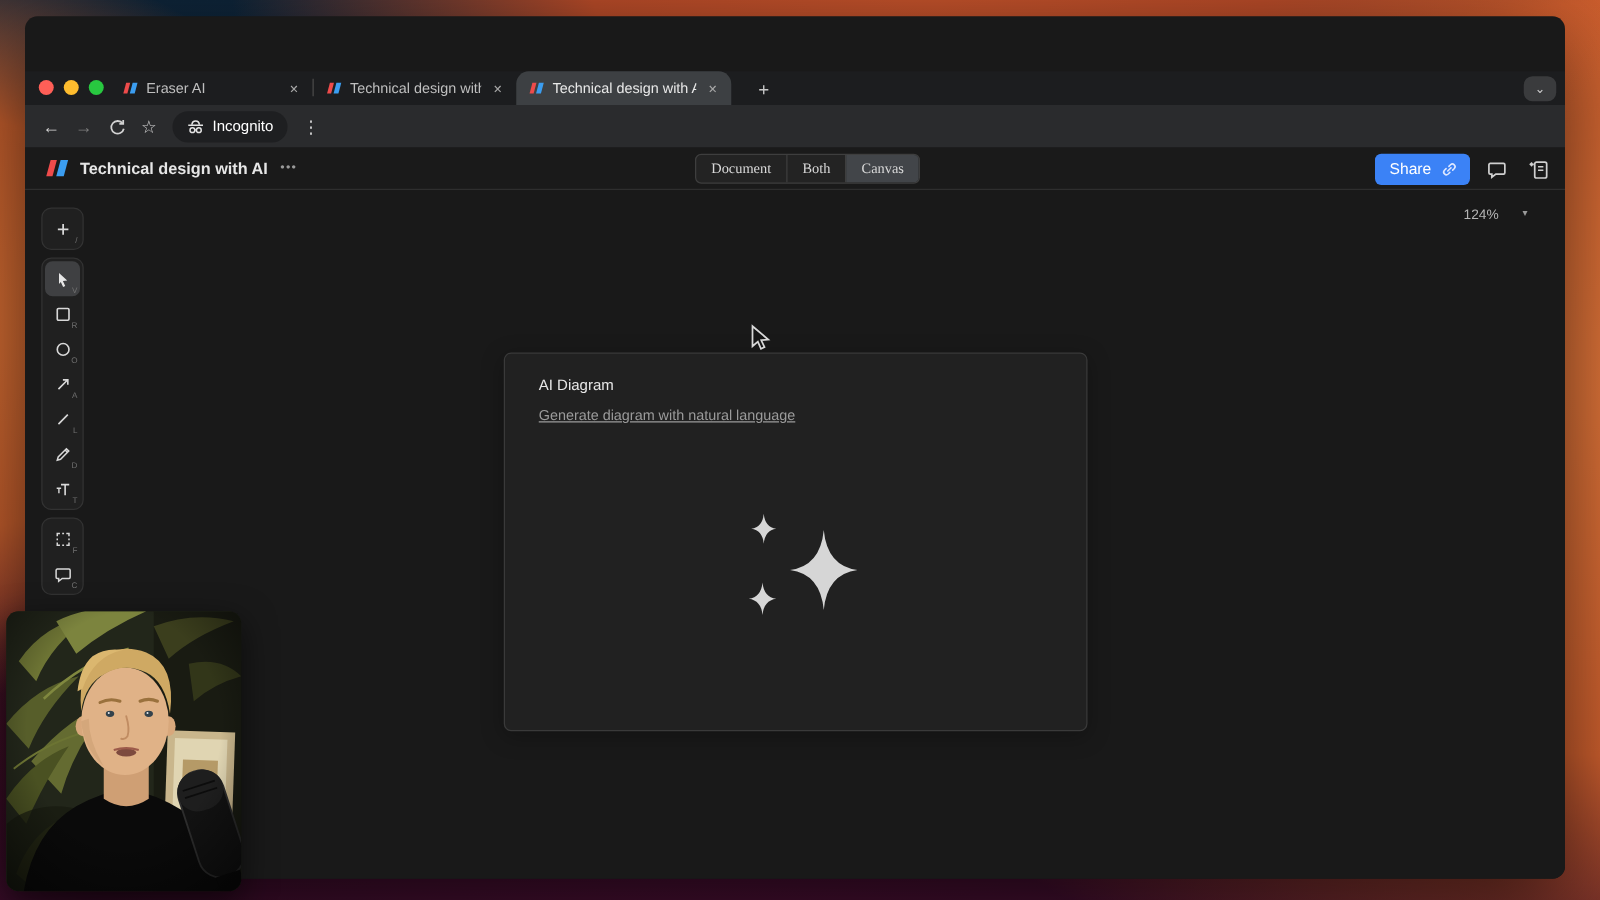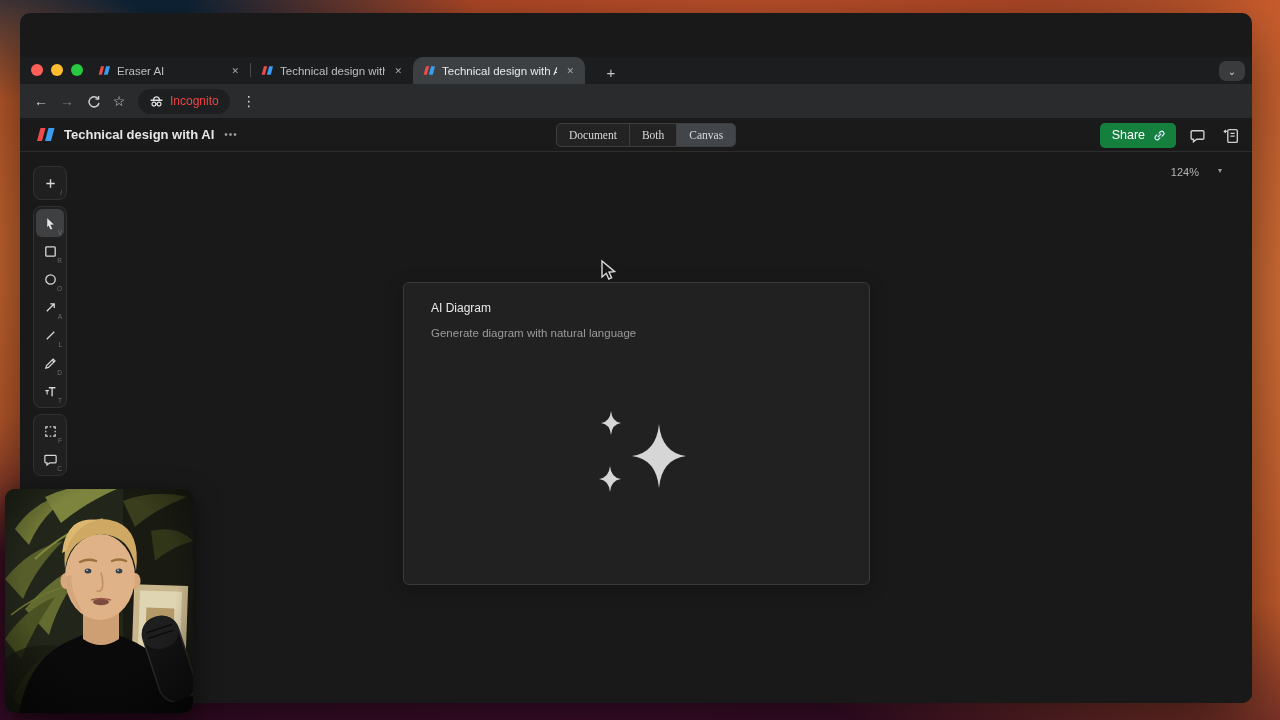--- a/index.html
+++ b/index.html
@@ -44,54 +44,54 @@
   .navrow { height:34px; background:#2a2b2d; display:flex; align-items:center; padding:0 10px 0 8px; flex:0 0 34px; }
   .navbtn { width:26px; height:26px; display:flex; align-items:center; justify-content:center;
     color:#d2d2d2; font-size:14px; border-radius:50%; flex:0 0 auto; }
   .navbtn.dim { color:#7b7b7b; }
   .urlpill { flex:1; height:26px; margin:0 10px 0 6px; background:#303134; border-radius:13px;
     display:flex; align-items:center; padding:0 10px 0 3px; min-width:0; }
   .tunecircle { width:20px; height:20px; border-radius:50%; background:#3e4043; display:flex;
     align-items:center; justify-content:center; margin-right:9px; flex:0 0 auto; }
   .urltext { font-size:12.5px; color:#e6e6e6; white-space:nowrap; overflow:hidden; }
   .incognito-chip { height:25px; background:#1e1f21; border-radius:13px; display:flex; align-items:center;
-    gap:6px; padding:0 11px; color:#ef4444; font-size:12px; margin:0 6px; flex:0 0 auto; }
+    gap:6px; padding:0 11px; color:#ffffff; font-size:12px; margin:0 6px; flex:0 0 auto; }
 
   
   .appheader { height:34px; background:#1a1a1a; border-bottom:1px solid #2e2e2e; position:relative;
     display:flex; align-items:center; padding:0 8px 0 16px; flex:0 0 34px; }
   .doc-title { font-size:13px; font-weight:700; color:#e6e6e6; margin:0 4px 0 8px; }
   .more-dots { color:#9a9a9a; font-size:10px; letter-spacing:1px; padding:2px 6px; }
   .viewtoggle { position:absolute; left:536px; top:5px; height:24px; display:flex;
     border:1px solid #3e3e3e; border-radius:5px; overflow:hidden; background:#232323; }
   .seg { font-size:11.5px; color:#d9d9d9; display:flex; align-items:center; justify-content:center;
     padding:0 12px; border-right:1px solid #3e3e3e; background:transparent; border-top:0; border-bottom:0; border-left:0; font-family:Liberation Serif, serif; }
   .seg:last-child { border-right:0; }
   .seg.selected { background:#424549; }
   .header-right { position:absolute; right:8px; top:0; height:34px; display:flex; align-items:center; gap:8px; }
-  .sharebtn { height:25px; background:#15803d; border:0; border-radius:5px; color:#fff; font-size:12.5px;
+  .sharebtn { height:25px; background:#3b82f6; border:0; border-radius:5px; color:#fff; font-size:12.5px;
     display:flex; align-items:center; gap:8px; padding:0 10px 0 12px; font-family:inherit; }
   .iconbtn { width:26px; height:26px; display:flex; align-items:center; justify-content:center; border-radius:5px; }
 
   
   .canvas { flex:1; background:#191919; position:relative; }
   .toolgroup { position:absolute; left:13px; width:34px; background:#202020; border:1px solid #323232;
     border-radius:8px; padding:2px; display:flex; flex-direction:column; }
   .toolbtn { width:28px; height:28px; border-radius:6px; position:relative; display:flex;
     align-items:center; justify-content:center; }
   .toolbtn.active { background:#3f4042; }
   .shortcut { position:absolute; right:2px; bottom:1px; font-size:6.5px; color:#6f6f6f; }
   .zoomctl { position:absolute; right:30px; top:14px; display:flex; align-items:flex-start; gap:19px;
     color:#b5b5b5; font-size:11px; }
   .zoomctl .caret { font-size:8px; color:#9a9a9a; }
 
   .aicard { position:absolute; left:383px; top:130px; width:467px; height:303px; background:#212121;
     border:1px solid #3a3a3a; border-radius:6px; box-shadow:0 4px 18px rgba(0,0,0,.25); }
   .aicard h2 { font-size:12px; font-weight:500; color:#e8e8e8; position:absolute; left:27px; top:18px; }
-  .aicard p { font-size:11.5px; color:#9b9b9b; position:absolute; left:27px; top:44px; }
+  .aicard p { font-size:11.5px; color:#9b9b9b; position:absolute; left:27px; top:44px;text-decoration:underline; }
   .sparkles { position:absolute; left:177px; top:118px; }
 
   .helpbtn { position:absolute; right:15px; top:555px; width:28px; height:28px; border-radius:50%;
     background:#2b2b2b; border:1px solid #3c3c3c; color:#c9c9c9; font-size:13px;
     display:flex; align-items:center; justify-content:center; }
 
   .cursor { position:absolute; left:578px; top:107px; pointer-events:none; }
 
   
   .webcam { position:absolute; left:5px; top:489px; width:188px; height:224px; border-radius:10px;

